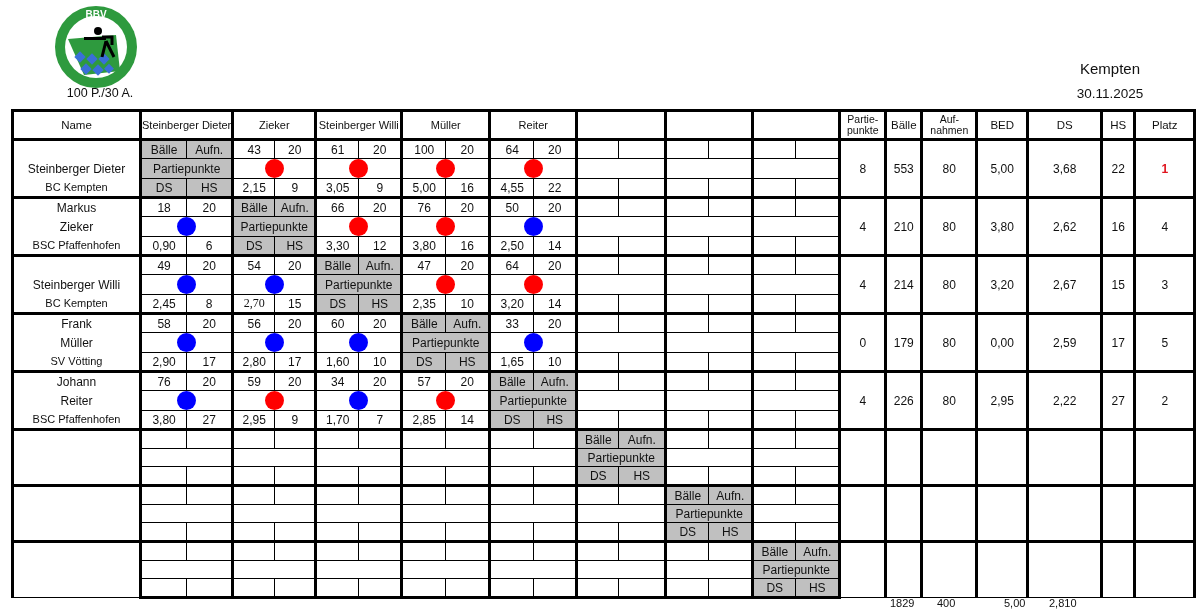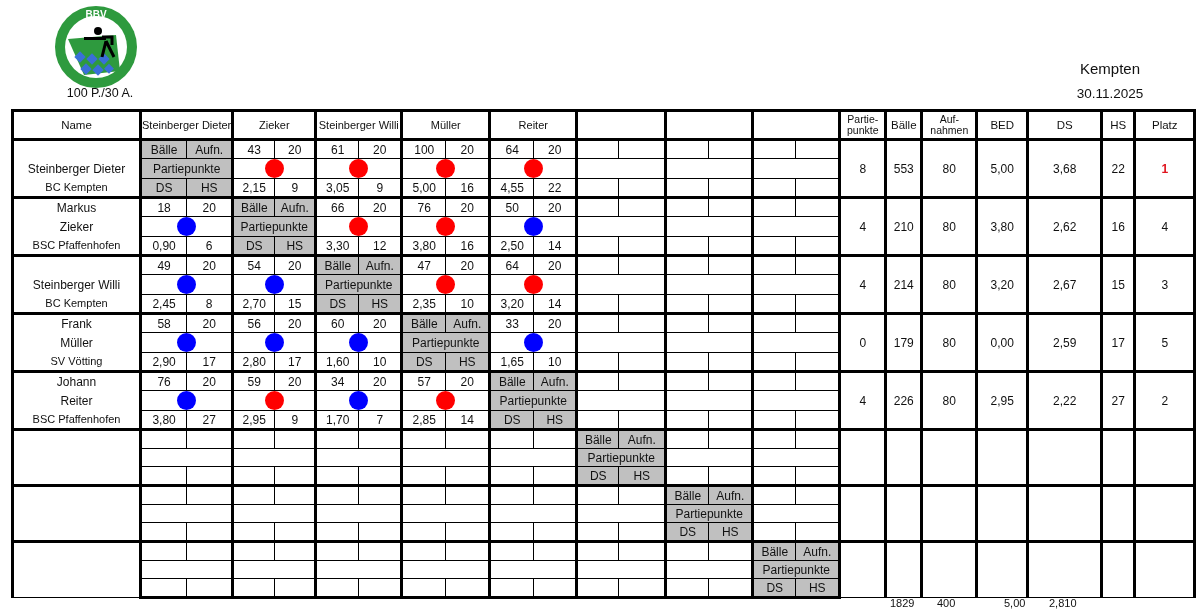--- a/index.html
+++ b/index.html
@@ -255,21 +255,21 @@
         <td class="thickR" colspan="2" style="height: 17px;"><span class="dot red"></span></td>
         <td class="thickR" colspan="2" style="height: 17px;"><span class="dot red"></span></td>
         <td class="thickR" colspan="2" style="height: 17px;"></td>
         <td class="thickR" colspan="2" style="height: 17px;"></td>
         <td class="thickR" colspan="2" style="height: 17px;"></td>
       </tr>
       <tr>
         <td class="name thickL thickR" style="font-size: 11px; height: 17px;">BC Kempten</td>
         <td style="height: 17px;">2,45</td>
         <td class="thickR" style="height: 17px;">8</td>
-        <td style="height: 17px;">2,70</td>
+        <td style="height: 17px; font-family: Liberation Serif, serif;">2,70</td>
         <td class="thickR" style="height: 17px;">15</td>
         <td class="gray" style="height: 17px;">DS</td>
         <td class="gray thickR" style="height: 17px;">HS</td>
         <td style="height: 17px;">2,35</td>
         <td class="thickR" style="height: 17px;">10</td>
         <td style="height: 17px;">3,20</td>
         <td class="thickR" style="height: 17px;">14</td>
         <td style="height: 17px;"></td>
         <td class="thickR" style="height: 17px;"></td>
         <td style="height: 17px;"></td>

